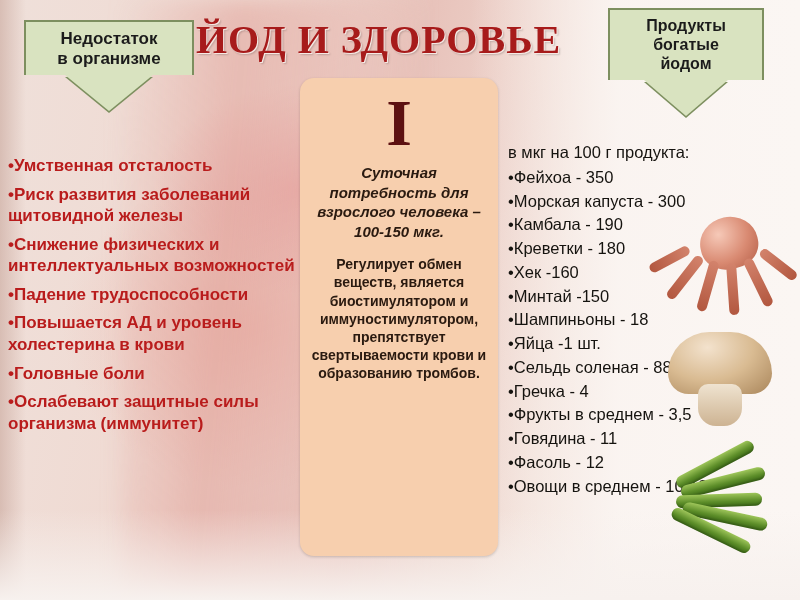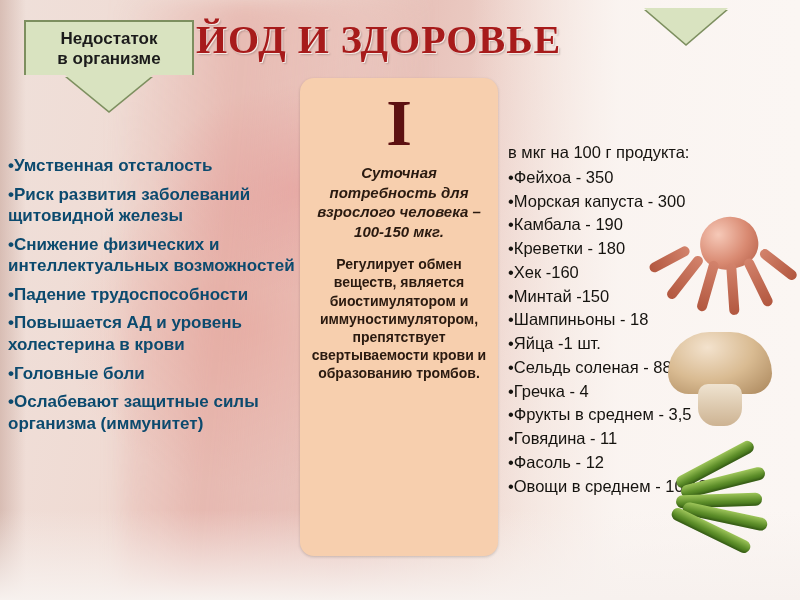--- a/index.html
+++ b/index.html
@@ -111,21 +111,21 @@
   }
 
   
   .left-list {
     position: absolute;
     left: 8px;
     top: 155px;
     width: 300px;
     font-size: 17px;
     font-weight: bold;
-    color: #0c4a6e;
+    color: #b91c1c;
     line-height: 1.27;
   }
   .left-list .item {
     margin-bottom: 7px;
   }
 
   
   .center-panel {
     position: absolute;
     left: 300px;
@@ -267,20 +267,25 @@
 
   <div class="callout callout-left">
     <div class="box">
       <div>Недостаток</div>
       <div>в организме</div>
     </div>
     <div class="tip"></div>
   </div>
 
   <div class="callout callout-right">
+    <div class="box">
+      <div>Продукты</div>
+      <div>богатые</div>
+      <div>йодом</div>
+    </div>
     <div class="tip"></div>
   </div>
 
   <div class="left-list">
     <div class="item">•Умственная отсталость</div>
     <div class="item">•Риск развития заболеваний щитовидной железы</div>
     <div class="item">•Снижение физических и интеллектуальных возможностей</div>
     <div class="item">•Падение трудоспособности</div>
     <div class="item">•Повышается АД и уровень холестерина в крови</div>
     <div class="item">•Головные боли</div>

